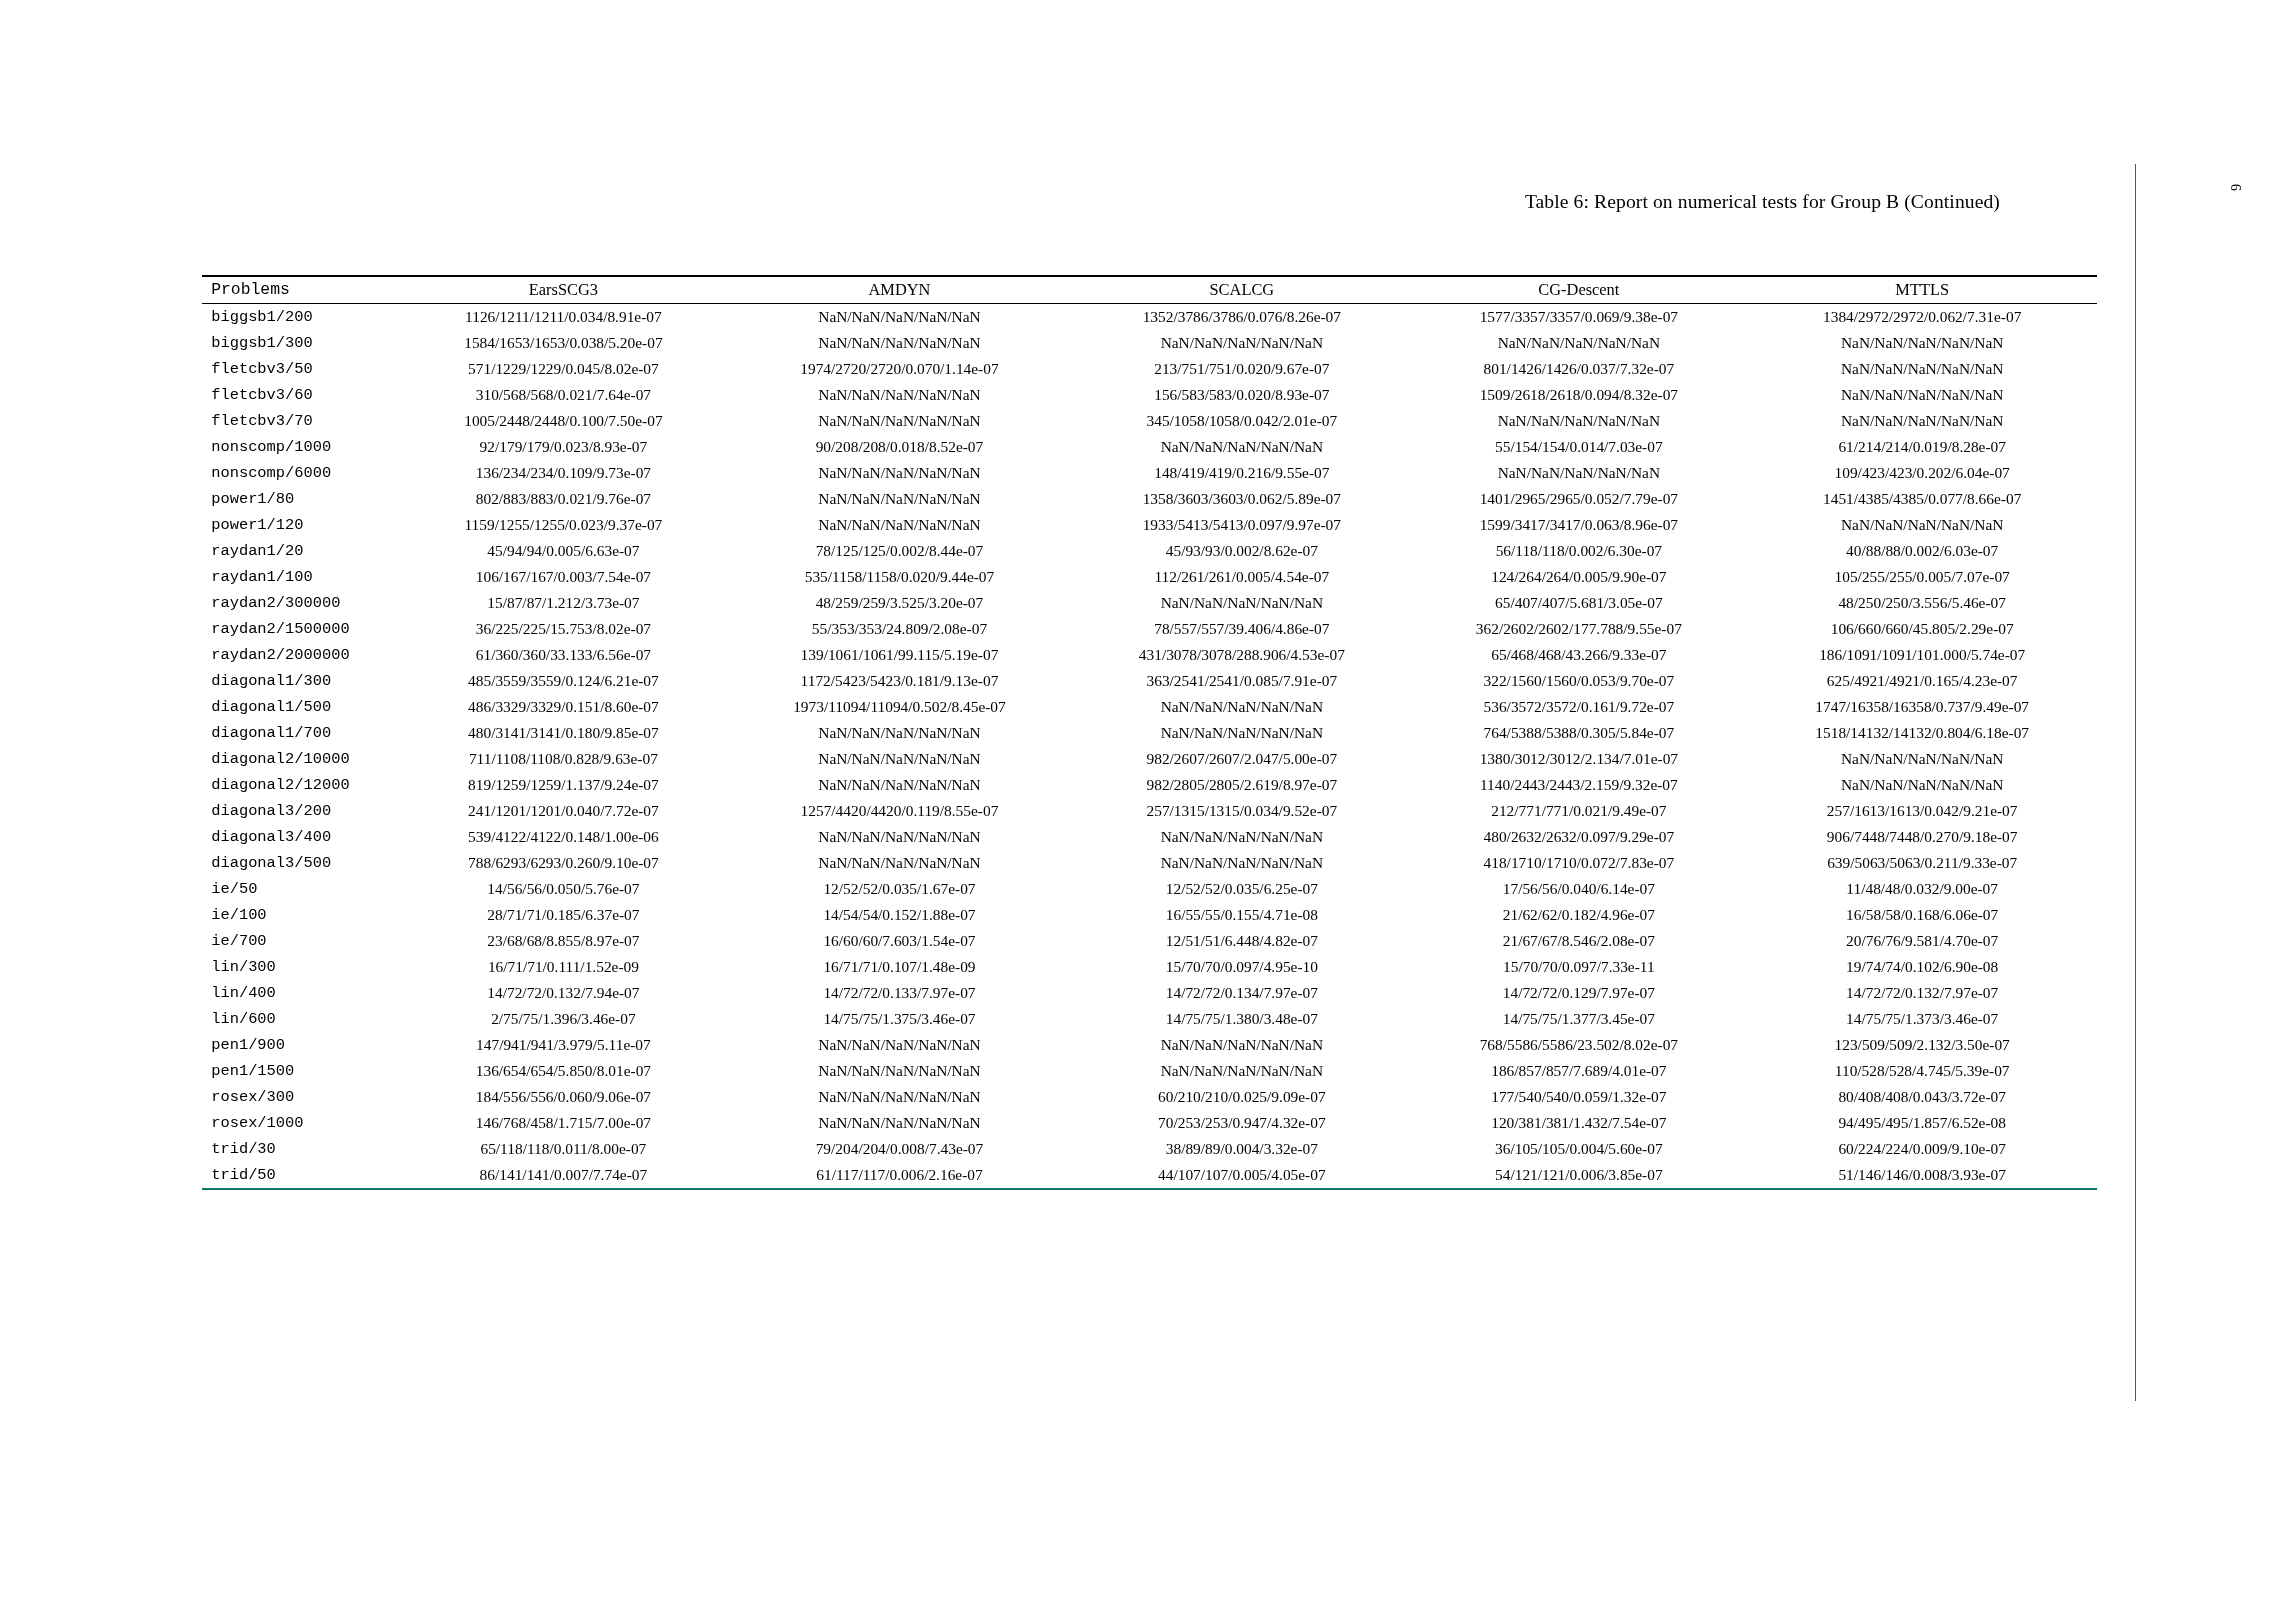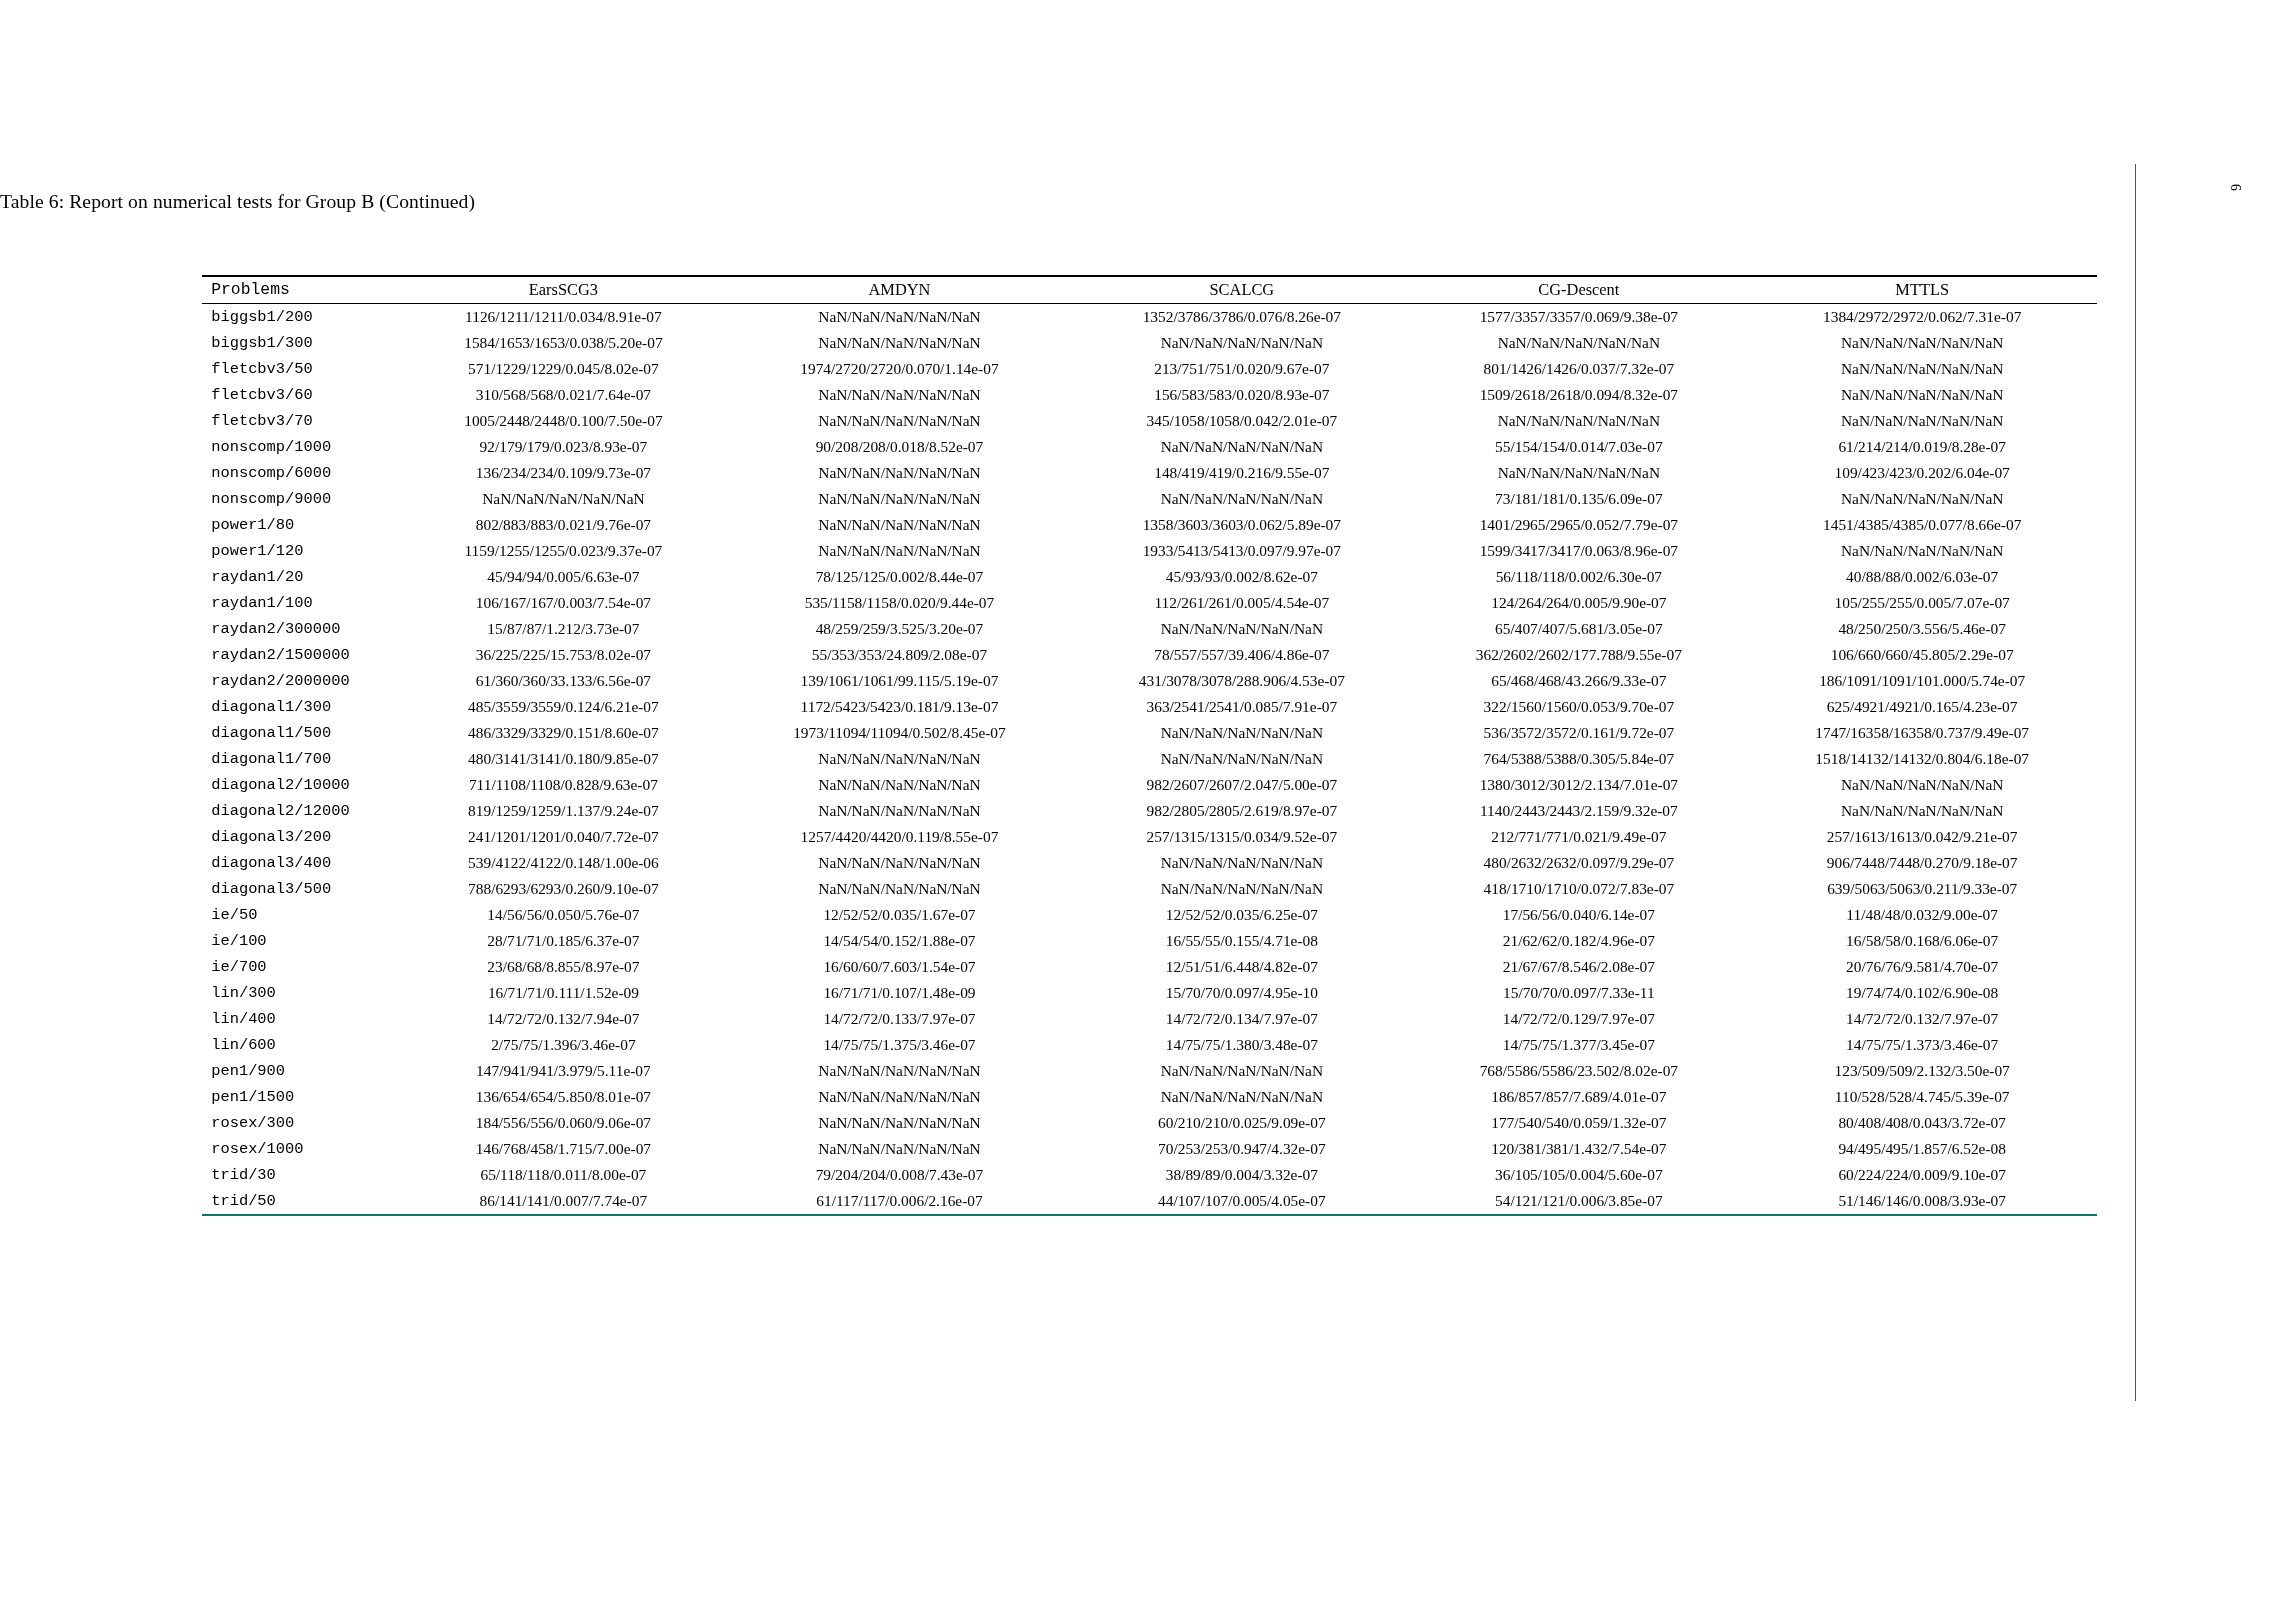--- a/index.html
+++ b/index.html
@@ -19,23 +19,24 @@
     position: absolute;
     left: 0; top: 0;
     width: 2295px;
     height: 1623px;
   }
   .caption {
     position: absolute;
     top: 191px;
     left: 0;
     width: 1972px;
-    text-align: left;
+    text-align: right;
     font-size: 19.6px;
     letter-spacing: 0.1px;
+    padding-left: 28px;
   }
   .page-number {
     position: absolute;
     top: 191px;
     right: 51px;
     font-size: 14.4px;
     transform: rotate(90deg);
     transform-origin: right top;
   }
   .right-rule {
@@ -156,28 +157,20 @@
         </tr>
         <tr class="">
           <td class="name">nonscomp/6000</td>
           <td>136/234/234/0.109/9.73e-07</td>
           <td>NaN/NaN/NaN/NaN/NaN</td>
           <td>148/419/419/0.216/9.55e-07</td>
           <td>NaN/NaN/NaN/NaN/NaN</td>
           <td>109/423/423/0.202/6.04e-07</td>
         </tr>
         <tr class="">
-          <td class="name">nonscomp/9000</td>
-          <td>NaN/NaN/NaN/NaN/NaN</td>
-          <td>NaN/NaN/NaN/NaN/NaN</td>
-          <td>NaN/NaN/NaN/NaN/NaN</td>
-          <td>73/181/181/0.135/6.09e-07</td>
-          <td>NaN/NaN/NaN/NaN/NaN</td>
-        </tr>
-        <tr class="">
           <td class="name">power1/80</td>
           <td>802/883/883/0.021/9.76e-07</td>
           <td>NaN/NaN/NaN/NaN/NaN</td>
           <td>1358/3603/3603/0.062/5.89e-07</td>
           <td>1401/2965/2965/0.052/7.79e-07</td>
           <td>1451/4385/4385/0.077/8.66e-07</td>
         </tr>
         <tr class="">
           <td class="name">power1/120</td>
           <td>1159/1255/1255/0.023/9.37e-07</td>

